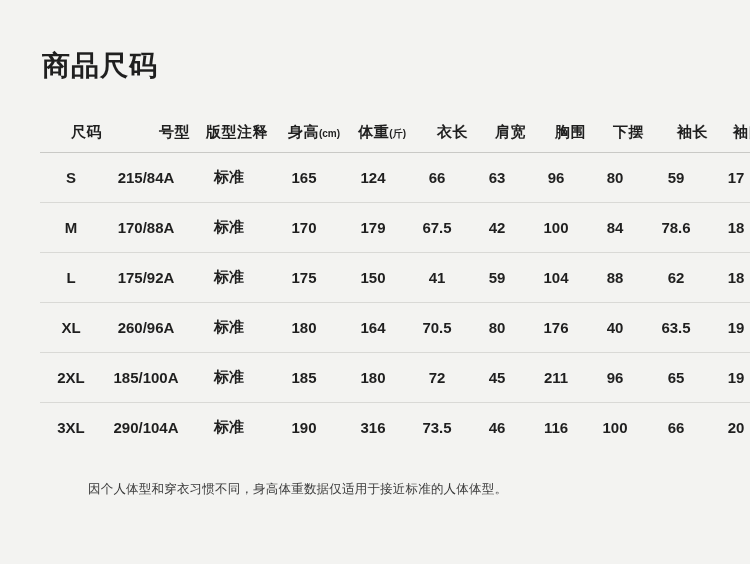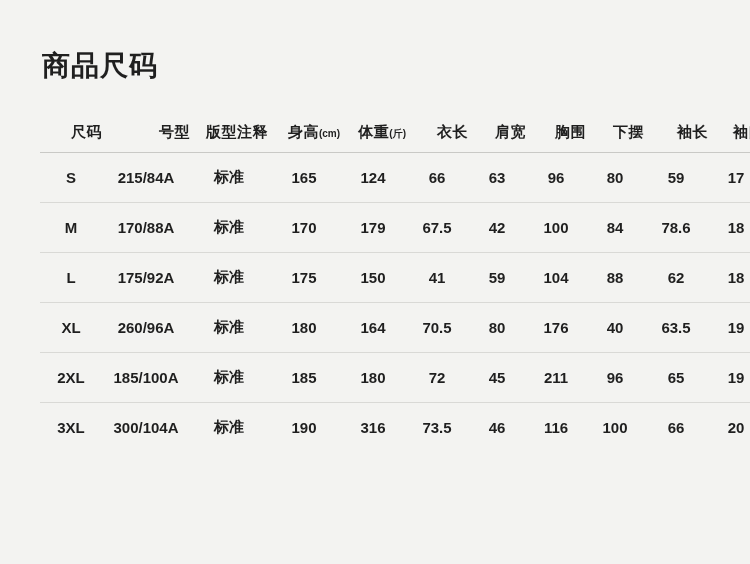--- a/index.html
+++ b/index.html
@@ -194,30 +194,31 @@
         <td>180</td>
         <td>72</td>
         <td>45</td>
         <td>211</td>
         <td>96</td>
         <td>65</td>
         <td>19</td>
       </tr>
       <tr>
         <td>3XL</td>
-        <td>300/104A</td>
+        <td>290/104A</td>
         <td>标准</td>
         <td>190</td>
         <td>316</td>
         <td>73.5</td>
         <td>46</td>
         <td>116</td>
         <td>100</td>
         <td>66</td>
         <td>20</td>
       </tr>
     </tbody>
   </table>
 
   <div class="notes">
+    <div class="line2">因个人体型和穿衣习惯不同，身高体重数据仅适用于接近标准的人体体型。</div>
   </div>
 
 </div>
 
 </body></html>

